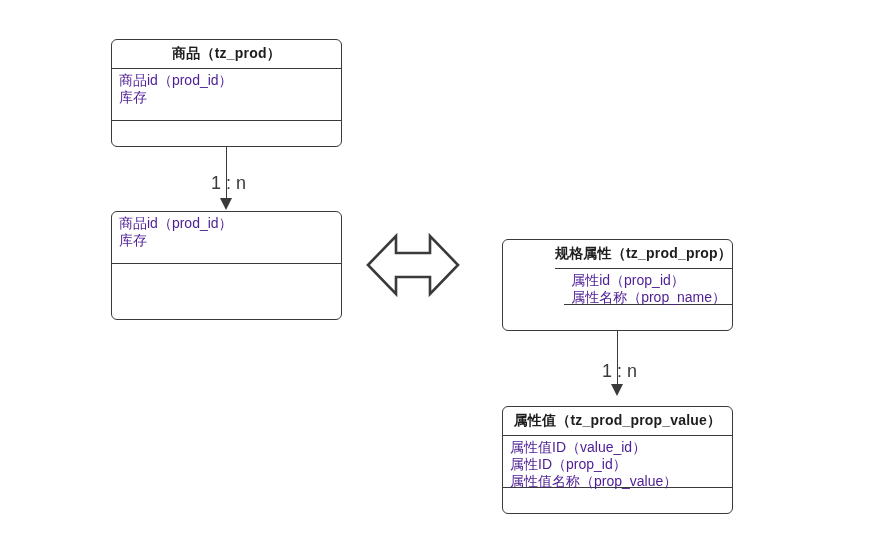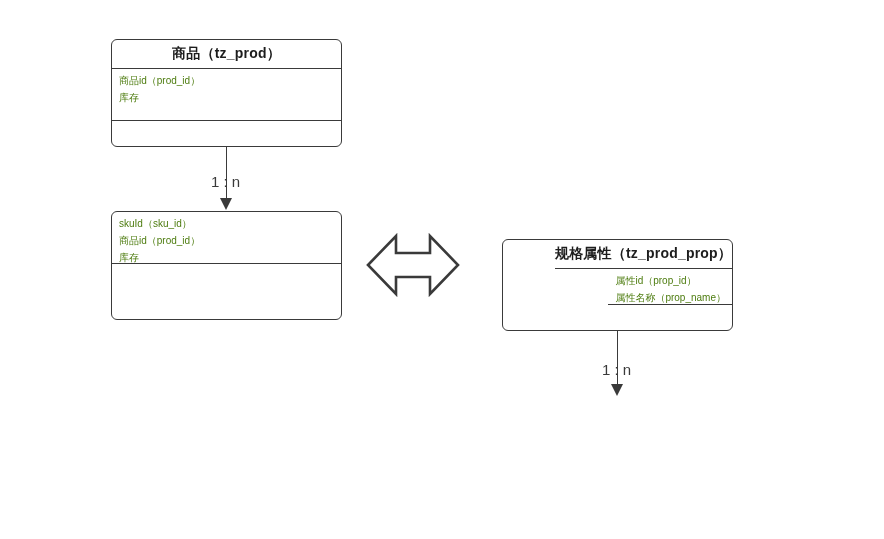--- a/index.html
+++ b/index.html
@@ -45,23 +45,23 @@
     justify-content: center;
     border-bottom: 1.6px solid #3a3a3a;
     box-sizing: border-box;
   }
   .entity-attrs {
     border-bottom: 1.6px solid #3a3a3a;
     box-sizing: border-box;
     padding: 3px 6px 4px 7px;
   }
   .attr-row {
-    font-size: 10px;
+    font-size: 14px;
     line-height: 17px;
-    color: #4d7c0f;
+    color: #4c1d95;
     white-space: nowrap;
   }
   .entity-ops {
     flex: 1 1 auto;
     box-sizing: border-box;
   }
 
   
   #box-prod            { left: 111px; top: 39px;  width: 231px; height: 108px; }
   #box-prod .entity-title { height: 29px; }
@@ -88,21 +88,21 @@
   }
   .conn-arrow {
     position: absolute;
     width: 0; height: 0;
     border-left: 6px solid transparent;
     border-right: 6px solid transparent;
     border-top: 12px solid #3a3a3a;
   }
   .conn-label {
     position: absolute;
-    font-size: 15px;
+    font-size: 18px;
     color: #3a3a3a;
     white-space: nowrap;
   }
 
   #conn-prod-sku .conn-line  { left: 226px; top: 147px; height: 52px; }
   #conn-prod-sku .conn-arrow { left: 220px; top: 198px; }
   #conn-prod-sku .conn-label { left: 211px; top: 173px; }
 
   #conn-prop-value .conn-line  { left: 617px; top: 331px; height: 54px; }
   #conn-prop-value .conn-arrow { left: 611px; top: 384px; }
@@ -126,36 +126,44 @@
     <div class="entity-title">商品（tz_prod）</div>
     <div class="entity-attrs">
       <div class="attr-row">商品id（prod_id）</div>
       <div class="attr-row">库存</div>
     </div>
     <div class="entity-ops"></div>
   </div>
 
   <div class="entity" id="box-sku">
     <div class="entity-attrs">
-      <div class="attr-row">skuId（sku_id）</div>
       <div class="attr-row">商品id（prod_id）</div>
       <div class="attr-row">库存</div>
     </div>
     <div class="entity-ops"></div>
   </div>
 
   <div class="entity" id="box-prop">
     <div class="entity-title">规格属性（tz_prod_prop）</div>
     <div class="entity-attrs">
       <div class="attr-row">属性id（prop_id）</div>
       <div class="attr-row">属性名称（prop_name）</div>
     </div>
     <div class="entity-ops"></div>
   </div>
 
+  <div class="entity" id="box-propvalue">
+    <div class="entity-title">属性值（tz_prod_prop_value）</div>
+    <div class="entity-attrs">
+      <div class="attr-row">属性值ID（value_id）</div>
+      <div class="attr-row">属性ID（prop_id）</div>
+      <div class="attr-row">属性值名称（prop_value）</div>
+    </div>
+    <div class="entity-ops"></div>
+  </div>
 
   <div class="connector" id="conn-prod-sku">
     <div class="conn-line"></div>
     <div class="conn-arrow"></div>
     <div class="conn-label">1 : n</div>
   </div>
 
   <div class="connector" id="conn-prop-value">
     <div class="conn-line"></div>
     <div class="conn-arrow"></div>

